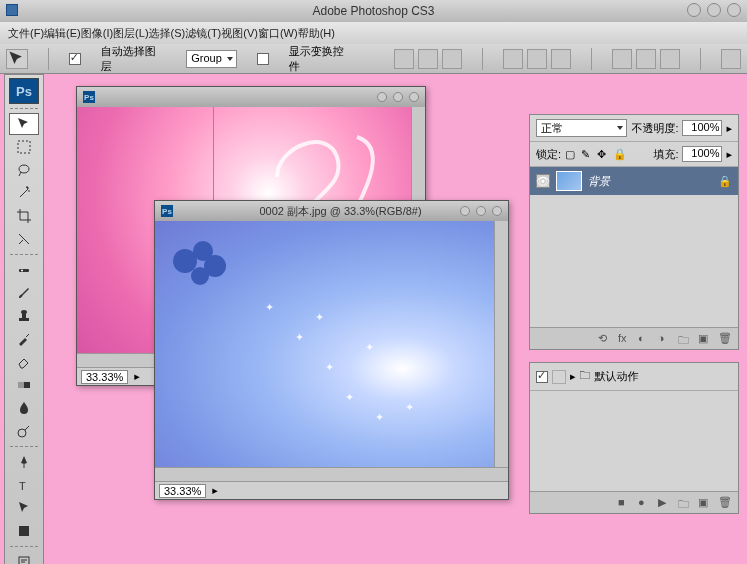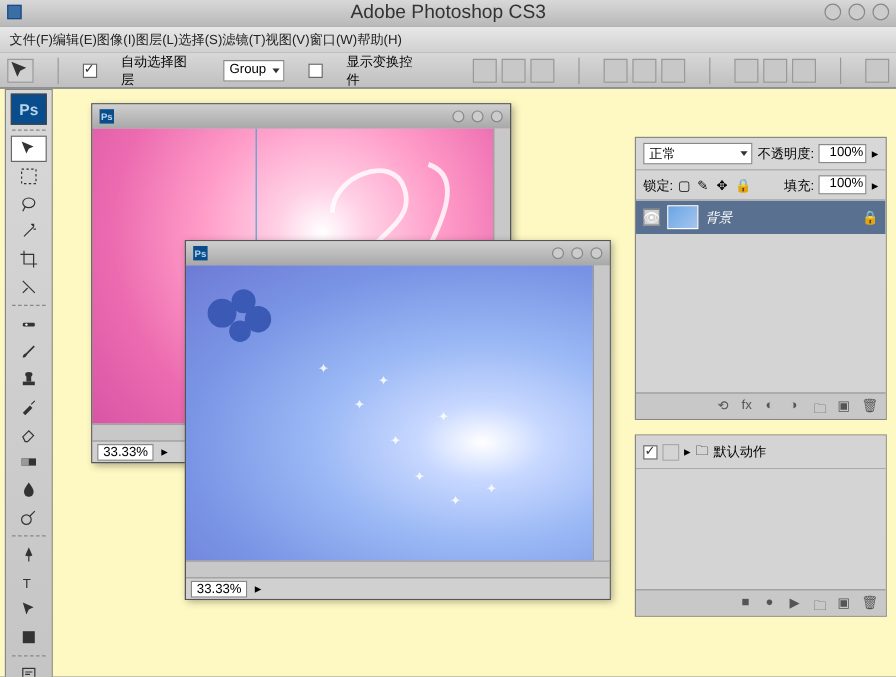--- a/index.html
+++ b/index.html
@@ -1,33 +1,33 @@
 <!DOCTYPE html>
 <html><head>
 <meta charset="utf-8">
 <style>
 *{margin:0;padding:0;box-sizing:border-box;font-family:"Microsoft YaHei",Arial,sans-serif;font-size:11px;}
 body{background:#4a5a6a;width:747px;height:564px;overflow:hidden;position:relative;}
 .titlebar{height:22px;background:linear-gradient(#d8d8d8,#b8b8b8);display:flex;align-items:center;justify-content:center;position:relative;}
-.titlebar .title{color:#333;font-size:16px;}
+.titlebar .title{color:#333;font-size:12px;}
 .titlebar .icon{position:absolute;left:6px;top:4px;width:12px;height:12px;background:#3a6ea5;border:1px solid #1a4a85;}
 .win-controls{position:absolute;right:6px;top:3px;display:flex;gap:6px;}
 .win-btn{width:14px;height:14px;border-radius:50%;background:#ccc;border:1px solid #888;}
 .menubar{height:22px;background:linear-gradient(#e8e8e8,#d0d0d0);display:flex;align-items:center;padding:0 8px;}
 .menubar span{color:#222;cursor:default;}
 .options-bar{height:30px;background:linear-gradient(#d8d8d8,#bfbfbf);display:flex;align-items:center;padding:0 6px;gap:20px;border-bottom:1px solid #888;}
 .tool-icon{width:22px;height:20px;background:#d0d0d0;border:1px solid #999;display:inline-flex;align-items:center;justify-content:center;}
 .sep{width:1px;height:22px;background:#999;}
 .checkbox{width:12px;height:12px;background:#fff;border:1px solid #666;display:inline-block;position:relative;vertical-align:middle;}
 .checkbox.checked::after{content:"✓";position:absolute;top:-3px;left:0;font-size:11px;color:#333;}
 .select{height:18px;background:#fff;border:1px solid #888;padding:1px 14px 1px 4px;position:relative;}
 .select::after{content:"";position:absolute;right:3px;top:6px;border-left:3px solid transparent;border-right:3px solid transparent;border-top:4px solid #333;}
 .align-icons{display:flex;gap:4px;}
 .align-btn{width:20px;height:20px;background:#c8c8c8;border:1px solid #999;}
-.workspace{position:absolute;top:74px;left:0;right:0;bottom:0;background:#fef9c3;}
+.workspace{position:absolute;top:74px;left:0;right:0;bottom:0;background:#f9a8d4;}
 .toolbox{position:absolute;left:4px;top:0;width:40px;background:linear-gradient(#d8d8d8,#c4c4c4);border:1px solid #888;padding:3px;}
 .toolbox .ps-logo{width:30px;height:26px;background:#0a4d8c;color:#b8d4ea;display:flex;align-items:center;justify-content:center;font-weight:bold;font-size:13px;margin:0 auto 4px;border:1px solid #444;}
 .toolbox .separator{width:28px;border:none;border-top:1px dashed #888;margin:4px auto;}
 .toolbox .tool{width:30px;height:22px;margin:1px auto;display:flex;align-items:center;justify-content:center;border:1px solid transparent;}
 .toolbox .tool.active{background:#fff;border:1px solid #666;}
 .toolbox .tool svg{width:16px;height:16px;}
 .doc-window{position:absolute;background:#b8b8b8;border:1px solid #555;box-shadow:2px 2px 6px rgba(0,0,0,.3);}
 .doc-titlebar{height:20px;background:linear-gradient(#cfcfcf,#a8a8a8);display:flex;align-items:center;padding:0 6px;position:relative;}
 .doc-titlebar .doc-icon{width:12px;height:12px;background:#0a4d8c;color:#b8d4ea;font-size:8px;display:flex;align-items:center;justify-content:center;font-weight:bold;margin-right:6px;}
 .doc-titlebar .doc-title{flex:1;text-align:center;color:#333;}
@@ -248,20 +248,21 @@
     <div class="scroll-h"></div>
     <div class="doc-statusbar">
       <div class="zoom-box">33.33%</div>
       <span>▸</span>
     </div>
   </div>
 
   <div class="doc-window" style="left:154px;top:126px;width:355px;height:300px;">
     <div class="doc-titlebar">
       <div class="doc-icon">Ps</div>
+      <span class="doc-title">0002 副本.jpg @ 33.3%(RGB/8#)</span>
       <div class="doc-controls">
         <div class="c"></div>
         <div class="c"></div>
         <div class="c"></div>
       </div>
     </div>
     <div class="doc-canvas" style="height:246px;">
       <div class="blue-grad">
         <svg style="position:absolute;left:10px;top:10px;width:100px;height:80px;" viewBox="0 0 100 80">
             <g fill="#3a5ab5">

